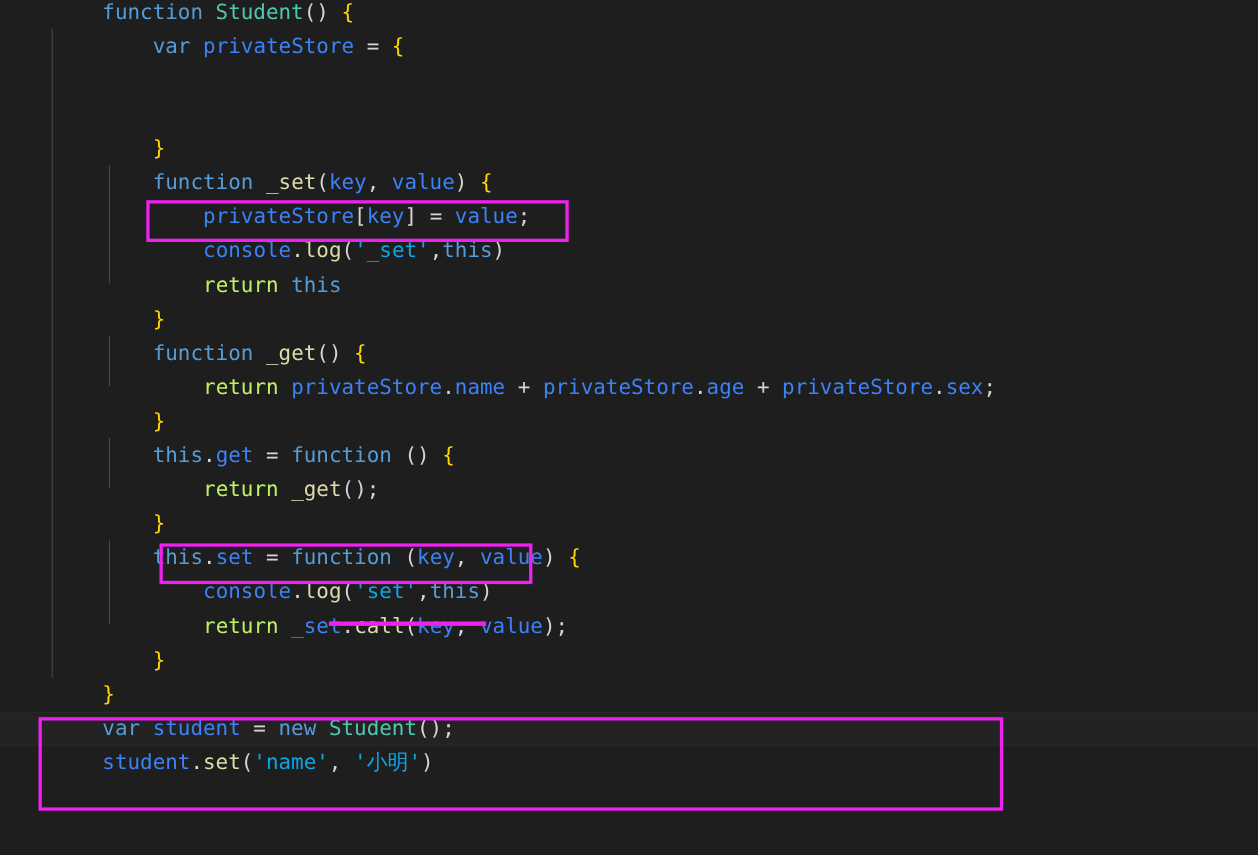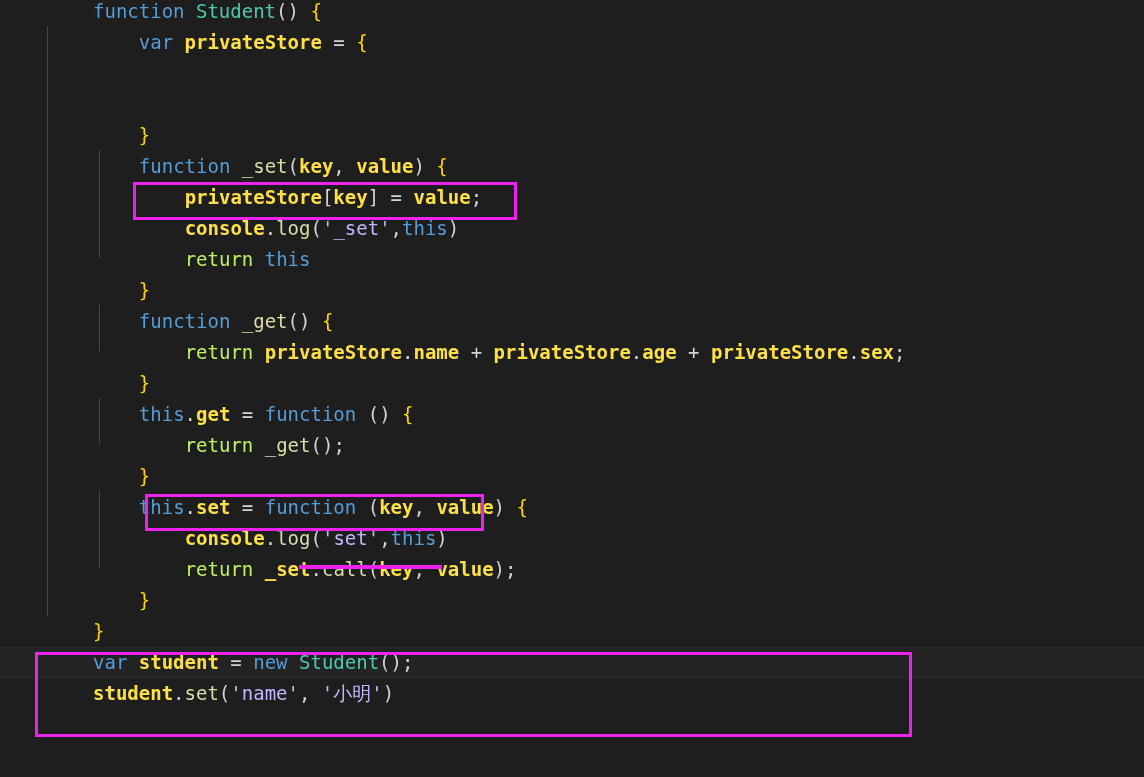--- a/index.html
+++ b/index.html
@@ -60,22 +60,22 @@
     position: absolute;
     width: 1px;
     background: #474747;
   }
 
   
   .k-keyword   { color: #569cd6; }  
   .k-control   { color: #bef264; }  
   .k-type      { color: #4ec9b0; }  
   .k-func      { color: #dcdcaa; }  
-  .k-var       { color: #fde047; font-weight: bold; }  
-  .k-string    { color: #c4b5fd; }  
+  .k-var       { color: #3b82f6; }  
+  .k-string    { color: #0ea5e9; }  
   .k-comment   { color: #6a9955; }  
   .k-punct     { color: #d4d4d4; }  
   .k-brace     { color: #ffd700; }
 
   
   .anno-box {
     position: absolute;
     border: 3px solid #ee22ee;
     box-sizing: border-box;
     pointer-events: none;

